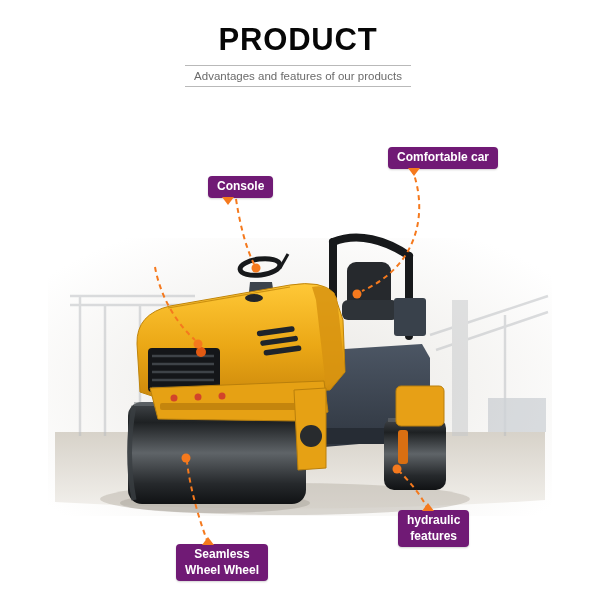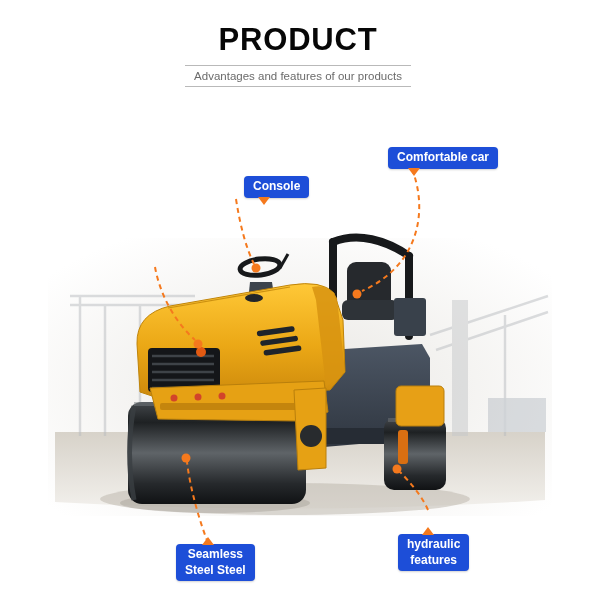--- a/index.html
+++ b/index.html
@@ -14,21 +14,21 @@
   .rule { width:226px; height:1px; background:#b9b9b9; margin:0 auto; }
   .subtext { font-size:11.5px; color:#6b6b6b; padding:4px 12px; }
 
   
   .scene { position:absolute; inset:0; }
   svg.layer { position:absolute; left:0; top:0; }
   svg.connectors { pointer-events:none; }
 
   
   .callout {
-    position:absolute; background:#1d4ed8; color:#fff;
+    position:absolute; background:#701a75; color:#fff;
     font-weight:bold; font-size:12px; line-height:1.3;
     padding:3px 9px; border-radius:4px; text-align:center;
     box-shadow:0 1px 2px rgba(0,0,0,.18); white-space:nowrap;
   }
   .callout span { display:block; }
   .callout::after { content:""; position:absolute; width:0; height:0;
     border-left:6px solid transparent; border-right:6px solid transparent; }
   .tail-bottom::after { bottom:-7px; left:var(--tl,14px); border-top:8px solid #F5791D; }
   .tail-top::after    { top:-7px;    left:var(--tl,14px); border-bottom:8px solid #F5791D; }
 </style>
@@ -168,33 +168,33 @@
       </g>
       <g fill="#F5791D">
         <circle cx="256" cy="268" r="4.5"></circle>
         <circle cx="357" cy="294" r="4.5"></circle>
         <circle cx="198" cy="344" r="4.5"></circle>
         <circle cx="397" cy="469" r="4.5"></circle>
         <circle cx="186" cy="458" r="4.5"></circle>
       </g>
     </svg>
 
-    <div class="callout tail-bottom" style="left:208px; top:176px;margin-left:36px; --tl:14px;">
+    <div class="callout tail-bottom" style="left:208px; top:176px; --tl:14px;">
       <span>Console</span>
     </div>
 
     <div class="callout tail-bottom" style="left:388px; top:147px; --tl:20px;">
       <span>Comfortable car</span>
     </div>
 
 
-    <div class="callout tail-top" style="left:398px; top:534px; --tl:24px;">
+    <div class="callout tail-top" style="left:398px; top:510px; --tl:24px;">
       <span>hydraulic</span>
       <span>features</span>
     </div>
 
     <div class="callout tail-top" style="left:176px; top:544px; --tl:26px;">
       <span>Seamless</span>
-      <span>Steel Steel</span>
+      <span>Wheel Wheel</span>
     </div>
 
   </div>
 </div>
 
 </body></html>

